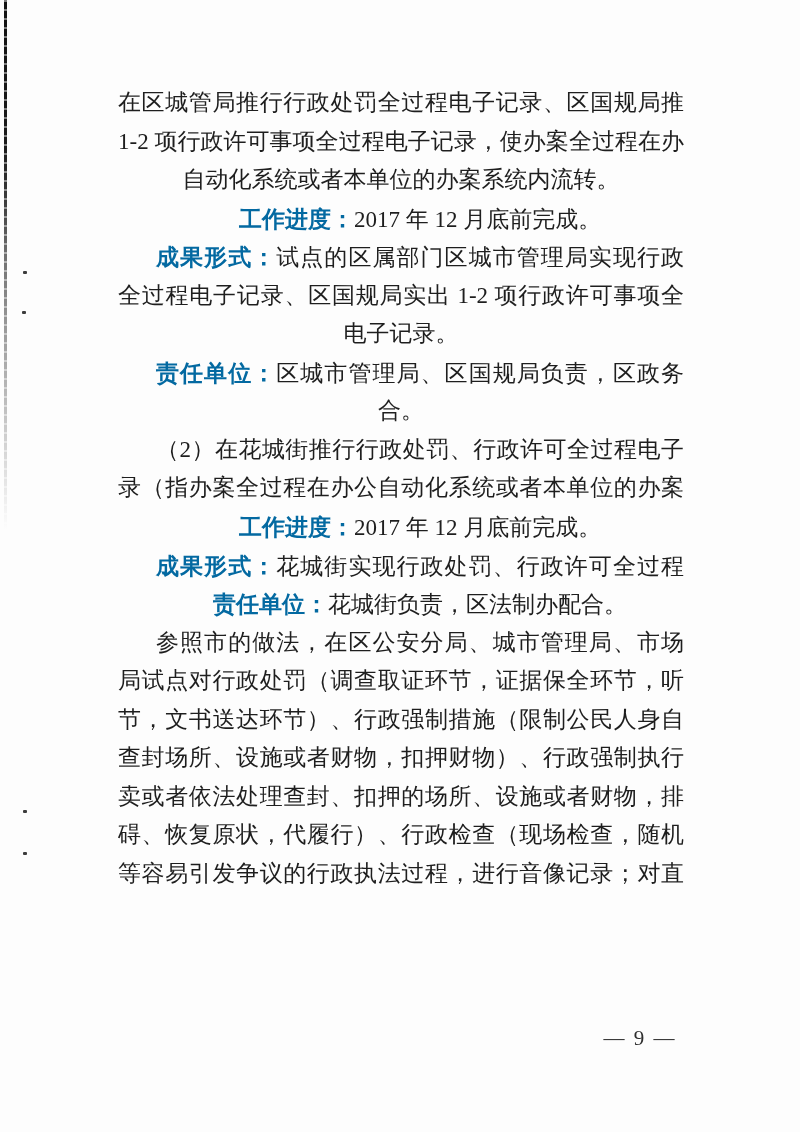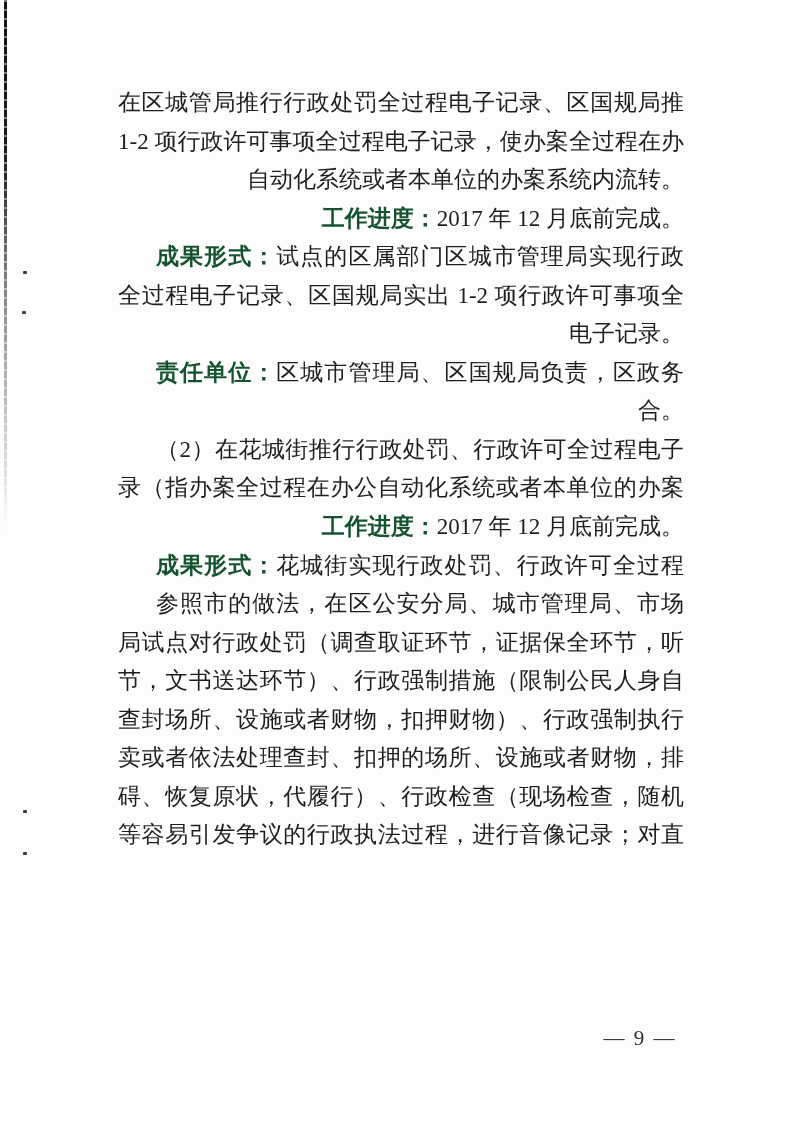--- a/index.html
+++ b/index.html
@@ -53,34 +53,34 @@
     top: 84px;
     width: 566px;
   }
   .line {
     box-sizing: border-box;
     width: 100%;
     height: 38.55px;
     line-height: 38.55px;
     font-size: 23px;
     color: #1e1e1e;
-    text-align: right;
+    text-align: center;
     overflow: hidden;
   }
   .line.just {
     text-align: justify;
     text-align-last: justify;
   }
   .line.ind {
     padding-left: 38px;
   }
   .lbl {
-    font-family: Liberation Serif, serif;
+    font-family: Liberation Sans, sans-serif;
     font-weight: 700;
-    color: #14532d;
+    color: #0369a1;
   }
   .run {
     font-weight: 400;
   }
   .page-number {
     position: absolute;
     left: 594px;
     top: 1025px;
     width: 92px;
     height: 26px;
@@ -109,20 +109,21 @@
       <div class="line ind"><span class="lbl">工作进度：</span><span class="run">2017 年 12 月底前完成。</span></div>
       <div class="line just ind"><span class="lbl">成果形式：</span><span class="run">试点的区属部门区城市管理局实现行政处罚</span></div>
       <div class="line just"><span class="run">全过程电子记录、区国规局实出 1-2 项行政许可事项全过程</span></div>
       <div class="line"><span class="run">电子记录。</span></div>
       <div class="line just ind"><span class="lbl">责任单位：</span><span class="run">区城市管理局、区国规局负责，区政务办配</span></div>
       <div class="line"><span class="run">合。</span></div>
       <div class="line just ind"><span class="run">（2）在花城街推行行政处罚、行政许可全过程电子记</span></div>
       <div class="line just"><span class="run">录（指办案全过程在办公自动化系统或者本单位的办案系统</span></div>
       <div class="line ind"><span class="lbl">工作进度：</span><span class="run">2017 年 12 月底前完成。</span></div>
       <div class="line just ind"><span class="lbl">成果形式：</span><span class="run">花城街实现行政处罚、行政许可全过程电子</span></div>
+      <div class="line ind"><span class="lbl">责任单位：</span><span class="run">花城街负责，区法制办配合。</span></div>
       <div class="line just ind"><span class="run">参照市的做法，在区公安分局、城市管理局、市场监管</span></div>
       <div class="line just"><span class="run">局试点对行政处罚（调查取证环节，证据保全环节，听证环</span></div>
       <div class="line just"><span class="run">节，文书送达环节）、行政强制措施（限制公民人身自由，</span></div>
       <div class="line just"><span class="run">查封场所、设施或者财物，扣押财物）、行政强制执行（拍</span></div>
       <div class="line just"><span class="run">卖或者依法处理查封、扣押的场所、设施或者财物，排除妨</span></div>
       <div class="line just"><span class="run">碍、恢复原状，代履行）、行政检查（现场检查，随机抽查）</span></div>
       <div class="line just"><span class="run">等容易引发争议的行政执法过程，进行音像记录；对直接涉</span></div>
     </div>
 
   <div class="page-number">— 9 —</div>

